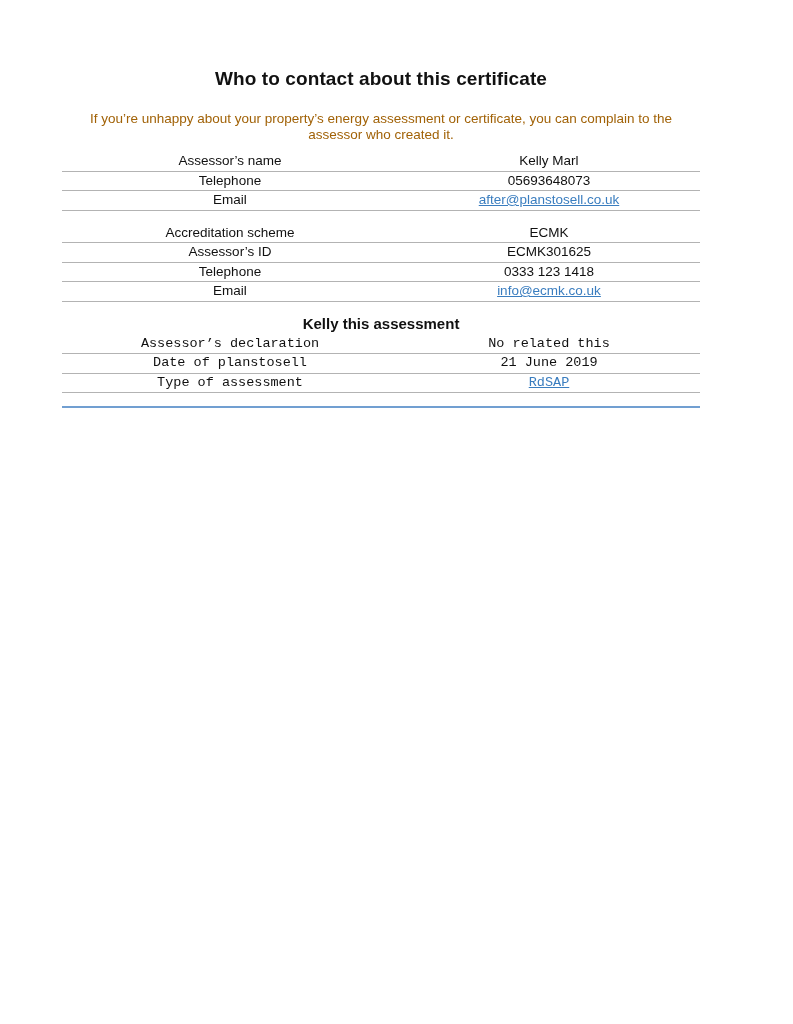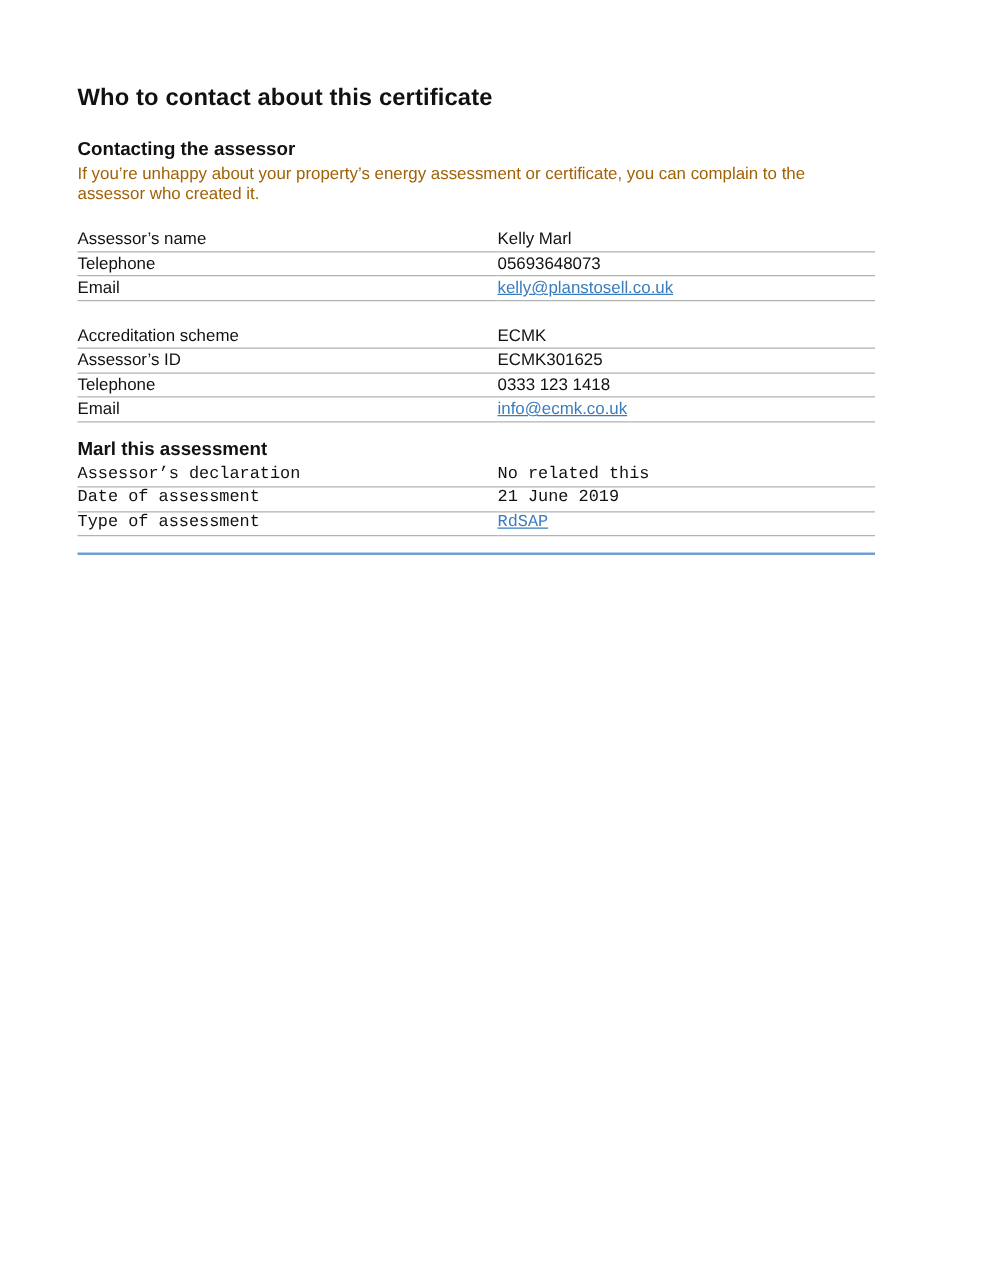--- a/index.html
+++ b/index.html
@@ -8,20 +8,21 @@
     background: #ffffff;
     font-family: "Liberation Sans", "DejaVu Sans", sans-serif;
     color: #111111;
   }
   .page {
     width: 793px;
     height: 1024px;
     background: #ffffff;
     padding: 68px 93px 0 62px;
     position: relative;
+    text-align: center;
   }
   .page-title {
     font-size: 19px;
     font-weight: bold;
     color: #111111;
     letter-spacing: 0.1px;
   }
   .section { margin-top: 13px; }
   .section.first { margin-top: 21px; }
   .section-heading {
@@ -31,21 +32,21 @@
   }
   .section-intro {
     font-size: 13.5px;
     line-height: 16px;
     margin-top: 3px;
     color: #a16207;
   }
   table.kv {
     width: 100%;
     border-collapse: collapse;
-    margin-top: 19px;
+    margin-top: 9px;
     table-layout: fixed;
   }
   table.kv.tight { margin-top: 3px; font-family: Liberation Mono, monospace; }
   table.kv td {
     font-size: 13.5px;
     line-height: 14px;
     padding: 2px 0 2.5px 0;
     border-bottom: 1px solid #b3b3b3;
     vertical-align: bottom;
     color: #111111;
@@ -64,35 +65,34 @@
   }
 </style>
 </head>
 <body>
 
 <div class="page">
 
   <h1 class="page-title">Who to contact about this certificate</h1>
 
   <div class="section first">
-    <h2 class="section-heading">Contacting the assessor</h2>
     <p class="section-intro">If you’re unhappy about your property’s energy assessment or certificate, you can complain to the assessor who created it.</p>
     <table class="kv">
       <tbody>
           <tr>
         <td class="kv-label">Assessor’s name</td>
         <td class="kv-value">Kelly Marl</td>
       </tr>
       <tr>
         <td class="kv-label">Telephone</td>
         <td class="kv-value">05693648073</td>
       </tr>
       <tr>
         <td class="kv-label">Email</td>
-        <td class="kv-value"><a class="value-link">kelly@planstosell.co.uk</a></td>
+        <td class="kv-value"><a class="value-link">after@planstosell.co.uk</a></td>
       </tr>
     </tbody>
       </table>
   </div>
 
   <div class="section">
     <table class="kv">
       <tbody>
           <tr>
         <td class="kv-label">Accreditation scheme</td>
@@ -108,29 +108,29 @@
       </tr>
       <tr>
         <td class="kv-label">Email</td>
         <td class="kv-value"><a class="value-link">info@ecmk.co.uk</a></td>
       </tr>
     </tbody>
       </table>
   </div>
 
   <div class="section">
-    <h2 class="section-heading">Marl this assessment</h2>
+    <h2 class="section-heading">Kelly this assessment</h2>
     <table class="kv tight">
       <tbody>
           <tr>
         <td class="kv-label">Assessor’s declaration</td>
         <td class="kv-value">No related this</td>
       </tr>
       <tr>
-        <td class="kv-label">Date of assessment</td>
+        <td class="kv-label">Date of planstosell</td>
         <td class="kv-value">21 June 2019</td>
       </tr>
       <tr>
         <td class="kv-label">Type of assessment</td>
         <td class="kv-value"><a class="value-link">RdSAP</a></td>
       </tr>
     </tbody>
       </table>
   </div>
 

